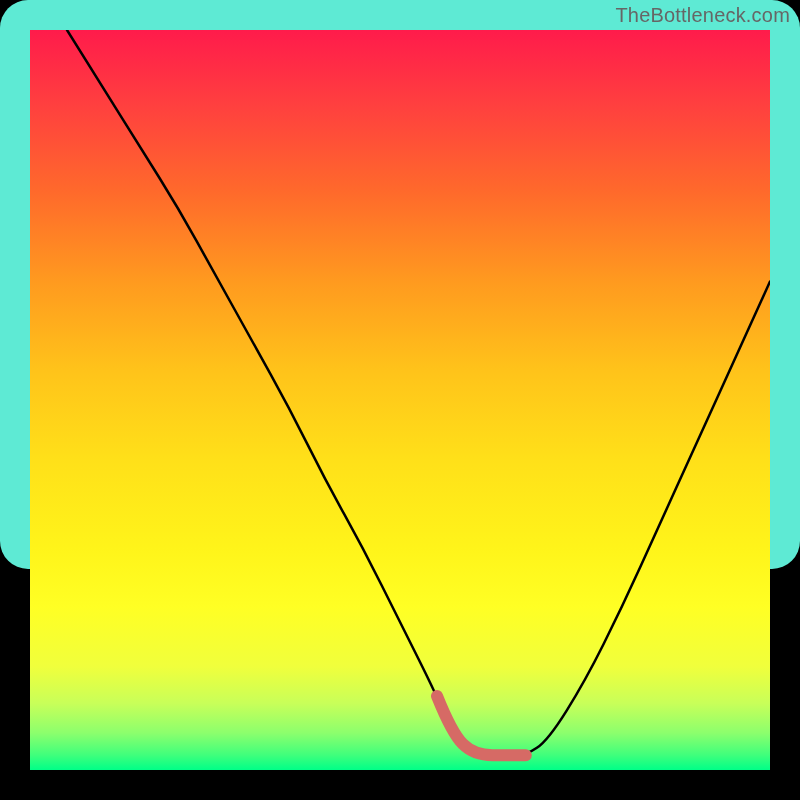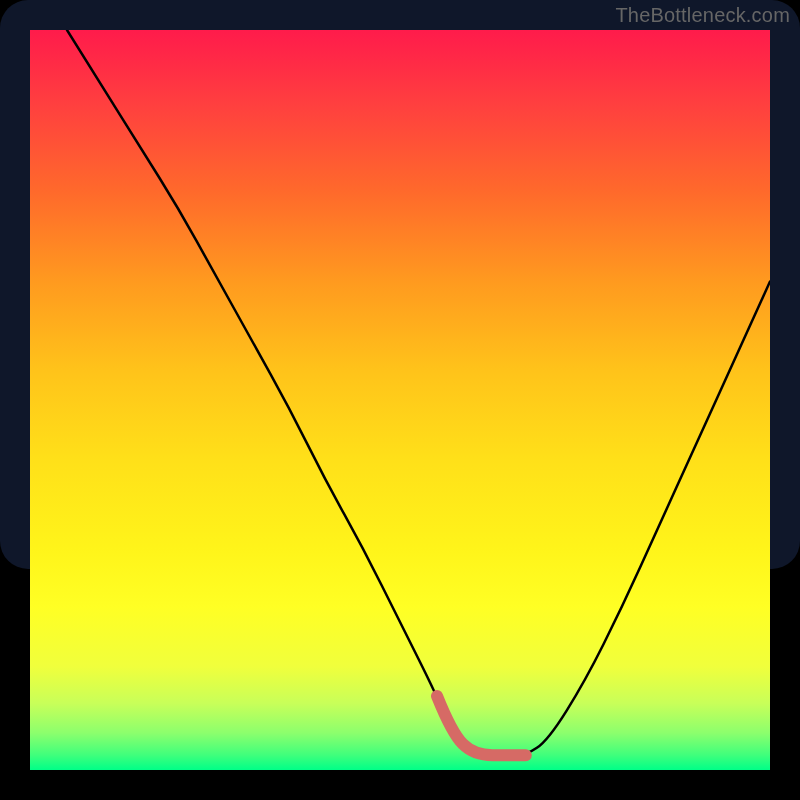--- a/index.html
+++ b/index.html
@@ -8,21 +8,21 @@
     width: 800px;
     height: 800px;
     overflow: hidden;
     font-family: Arial, Helvetica, sans-serif;
     background: #000;
   }
   .frame {
     position: relative;
     width: 800px;
     height: 569px;
-    background: #0f172a;
+    background: #5eead4;
     border-radius: 28px;
   }
   .watermark {
     position: absolute;
     top: 4px;
     right: 10px;
     color: #666;
     font-size: 20px;
     font-weight: 500;
     letter-spacing: 0.2px;

